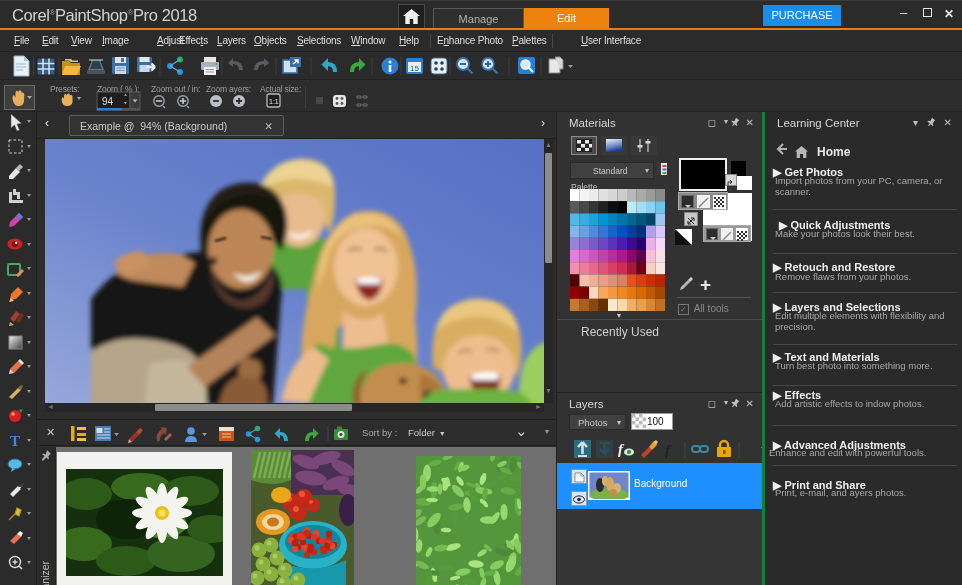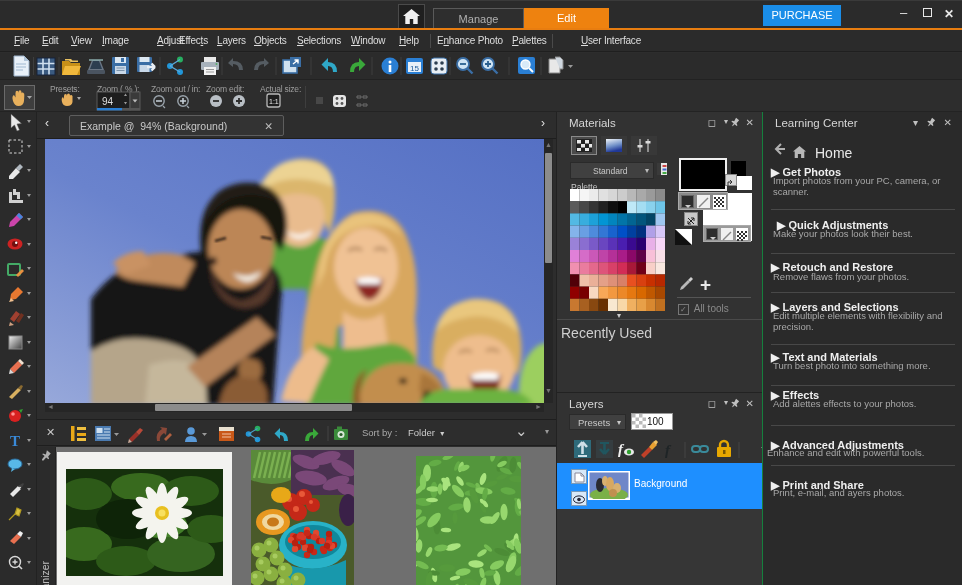--- a/index.html
+++ b/index.html
@@ -50,30 +50,31 @@
 #orglabel { left:0; top:0; width:19px; height:140px; background:#2b2b2b; border-right:1px solid #222; }
 #orgbg { left:19px; top:0; width:500px; height:140px; background:#6f6f6f; }
 
 
 .panel { background:#323232; }
 .phead { position:absolute; left:0; top:0; width:100%; height:22px; color:#d6d6d6; font-size:11.5px; }
 .phead .t { position:absolute; left:12px; top:5px; }
 .pico { position:absolute; top:5px; color:#c0c0c0; font-size:10px; }
 #materials { left:556px; top:112px; width:206px; height:281px; border-left:1px solid #222; border-bottom:1px solid #222; }
 #layerspanel { left:556px; top:393px; width:206px; height:192px; border-left:1px solid #222; }
-#learning { left:762px; top:112px; width:200px; height:473px; background:#2a2a2a; border-left:1px solid #15803d; }
+#learning { left:762px; top:112px; width:200px; height:473px; background:#2a2a2a; border-left:3px solid #15803d; }
 .lc-item b { color:#efefef; font-size:11px; }
 .lc-item .d { display:block; color:#a8a8a8; font-size:9.5px; line-height:10.5px; }
 .lc-sep { left:8px; width:184px; height:1px; background:#484848; }
 </style>
 </head>
 <body>
 <div id="app">
 
   <div id="titlebar" class="abs">
+    <div class="appname abs">Corel<sup>®</sup>PaintShop<sup>®</sup>Pro 2018</div>
     <div id="homebtn" class="abs"><svg width="25" height="23" viewBox="0 0 25 23">
           <path d="M12.5 4L4 11h2.3v8h4.5v-5h3.4v5h4.5v-8H21z" fill="#f0f0f0"></path>
         </svg></div>
     <div id="tab-manage" class="abs ttab">Manage</div>
     <div id="tab-edit" class="abs ttab">Edit</div>
     <div id="purchase" class="abs">PURCHASE</div>
     <div class="abs" style="left:900px; top:4px; color:#e8e8e8; font-size:13px">–</div>
     <div class="abs" style="left:923px; top:7px; width:9px; height:9px; border:1.5px solid #e8e8e8"></div>
     <div class="abs" style="left:944px; top:6px; color:#e8e8e8; font-size:12px; font-weight:bold">✕</div>
   </div>
@@ -202,21 +203,21 @@
         </g>
         <path d="M568 12l5 0l-2.5 3z" fill="#999"></path>
       <path d="M33.5 4v18M59 4v18M160 4v18M222 4v18M276 4v18M311 4v18M372 4v18M401 4v18M450 4v18M509 4v18M541 4v18" stroke="#3e3e3e"></path>
     </svg>
   </div>
 
   <div id="optionsbar" class="abs">
     <span class="lbl" style="left:50px">Presets:</span>
     <span class="lbl" style="left:97px">Zoom ( % ):</span>
     <span class="lbl" style="left:151px">Zoom out / in:</span>
-    <span class="lbl" style="left:206px">Zoom edit:</span>
+    <span class="lbl" style="left:206px">Zoom ayers:</span>
     <span class="lbl" style="left:260px">Actual size:</span>
     <svg class="abs" style="left:0;top:0" width="400" height="31" viewBox="0 0 400 31">
       <g transform="translate(59,12)">
           <path d="M3 9 Q2 5 4 4 L5 6 L5 3 Q5 1 6.5 1 Q8 1 8 3 L8 2 Q8 0.5 9.5 0.5 Q11 0.5 11 2.5 L11 3 Q11 1.5 12.5 2 Q14 2.5 13.5 5 L13.5 9 Q13 13 8 13 Q4 13 3 9 Z" fill="#e8b05c"></path>
         </g>
       <path d="M77 16l4 0l-2 3z" fill="#aaa"></path>
       <g>
         <rect x="97" y="11" width="33" height="18" fill="#1e1e1e" stroke="#5a5a5a"></rect>
         <text x="102" y="24" font-size="10" fill="#ddd" font-family="Liberation Sans">94</text>
         <path d="M124 15l3 0l-1.5 -2.5zM124 21l3 0l-1.5 2.5z" fill="#999"></path>
@@ -987,35 +988,35 @@
     </div>
 
     <div class="abs" style="left:121px; top:164px"><svg width="16" height="16">
           <path d="M13 1l2 2-3 3-2-2z" fill="#d0d0d0"></path>
           <path d="M10 4l2 2-7 7-3 1 1-3z" fill="#b8b8b8"></path>
         </svg></div>
     <div class="abs" style="left:143px; top:162px; color:#e8e8e8; font-size:19px; font-weight:bold">+</div>
     <div class="abs" style="left:120px; top:185px; width:74px; height:1px; background:#555"></div>
     <div class="abs" style="left:121px; top:191px; color:#8a8a8a; font-size:10px"><span style="border:1px solid #777; padding:0 1px; font-size:8px">✓</span>&nbsp; All tools</div>
     <div class="abs" style="left:0px; top:207px; width:206px; height:1px; background:#4a4a4a"></div>
-    <div class="abs" style="left:4px; top:213px; color:#cfcfcf; font-size:14px">Recently Used</div>
+    <div class="abs" style="left:24px; top:213px; color:#cfcfcf; font-size:12px">Recently Used</div>
   </div>
 
   <div id="layerspanel" class="abs panel">
     <div class="phead">
         <span class="t">Layers</span>
       <span class="pico" style="right:46px">◻</span>
       <span class="pico" style="right:34px; font-size:8px">▾</span>
       <span class="pico" style="right:22px"><svg width="9" height="10" viewBox="0 0 9 10">
             <path d="M2 1h4v4l2 1v1H5v3L4.5 9 4 10V7H1V6l2-1z" fill="#c0c0c0" transform="rotate(40 4 5)"></path>
           </svg></span>
       <span class="pico" style="right:8px">✕</span>
     </div>
     <div class="abs" style="left:12px; top:21px; width:57px; height:16px; background:#404040; border:1px solid #2a2a2a; color:#c8c8c8; font-size:9.5px; line-height:15px">
-      <span style="padding-left:8px">Presets</span><span style="position:absolute; right:4px; top:0; font-size:8px">▾</span>
+      <span style="padding-left:8px">Photos</span><span style="position:absolute; right:4px; top:0; font-size:8px">▾</span>
     </div>
     <div class="abs" style="left:74px; top:20px; width:42px; height:17px; background:#fff; border:1px solid #999">
       <svg class="abs" style="left:0;top:0" width="14" height="15">
           <g fill="#bbb">
             <rect x="0" y="0" width="3.5" height="3.5"></rect>
             <rect x="7" y="0" width="3.5" height="3.5"></rect>
             <rect x="3.5" y="3.5" width="3.5" height="3.5"></rect>
             <rect x="10.5" y="3.5" width="3.5" height="3.5"></rect>
             <rect x="0" y="7" width="3.5" height="3.5"></rect>
             <rect x="7" y="7" width="3.5" height="3.5"></rect>
@@ -1095,21 +1096,21 @@
             <path d="M2 1h4v4l2 1v1H5v3L4.5 9 4 10V7H1V6l2-1z" fill="#c0c0c0" transform="rotate(40 4 5)"></path>
           </svg></span>
       <span class="pico" style="right:10px">✕</span>
     </div>
     <div class="abs" style="left:10px; top:30px;"><svg width="14" height="14" viewBox="0 0 14 14">
           <path d="M8 2L3 7l5 5M3 7h9" stroke="#b0b0b0" stroke-width="2" fill="none"></path>
         </svg></div>
     <div class="abs" style="left:30px; top:32px;"><svg width="13" height="12" viewBox="0 0 13 12">
           <path d="M6.5 0L0 5.5h1.7V12h3.2V8h3.2v4h3.2V5.5H13z" fill="#b8b8b8"></path>
         </svg></div>
-    <div class="abs" style="left:52px; top:33px; color:#e8e8e8; font-size:14px; font-weight:normal">Home</div>
+    <div class="abs" style="left:52px; top:33px; color:#e8e8e8; font-size:12px; font-weight:bold">Home</div>
     <div id="lcitems">
       <div class="lc-item abs" style="left:8px; top:50px"><b>▶ Get Photos</b></div>
       <div class="lc-item abs" style="left:10px; top:64px; width:182px">
           <span class="d">Import photos from your PC, camera, or scanner.</span>
         </div>
       <div class="lc-sep abs" style="top:97px"></div>
       <div class="lc-item abs" style="left:14px; top:103px"><b>▶ Quick Adjustments</b></div>
       <div class="lc-item abs" style="left:10px; top:117px; width:182px">
           <span class="d">Make your photos look their best.</span>
         </div>
@@ -1124,21 +1125,21 @@
           <span class="d">Edit multiple elements with flexibility and precision.</span>
         </div>
       <div class="lc-sep abs" style="top:232px"></div>
       <div class="lc-item abs" style="left:8px; top:235px"><b>▶ Text and Materials</b></div>
       <div class="lc-item abs" style="left:10px; top:249px; width:182px">
           <span class="d">Turn best photo into something more.</span>
         </div>
       <div class="lc-sep abs" style="top:273px"></div>
       <div class="lc-item abs" style="left:8px; top:273px"><b>▶ Effects</b></div>
       <div class="lc-item abs" style="left:10px; top:287px; width:182px">
-          <span class="d">Add alettes effects to your photos.</span>
+          <span class="d">Add artistic effects to indow photos.</span>
         </div>
       <div class="lc-sep abs" style="top:313px"></div>
       <div class="lc-item abs" style="left:8px; top:323px"><b>▶ Advanced Adjustments</b></div>
       <div class="lc-item abs" style="left:4px; top:336px; width:182px">
           <span class="d">Enhance and edit with powerful tools.</span>
         </div>
       <div class="lc-sep abs" style="top:353px"></div>
       <div class="lc-item abs" style="left:8px; top:363px"><b>▶ Print and Share</b></div>
       <div class="lc-item abs" style="left:10px; top:376px; width:182px">
           <span class="d">Print, e-mail, and ayers photos.</span>

